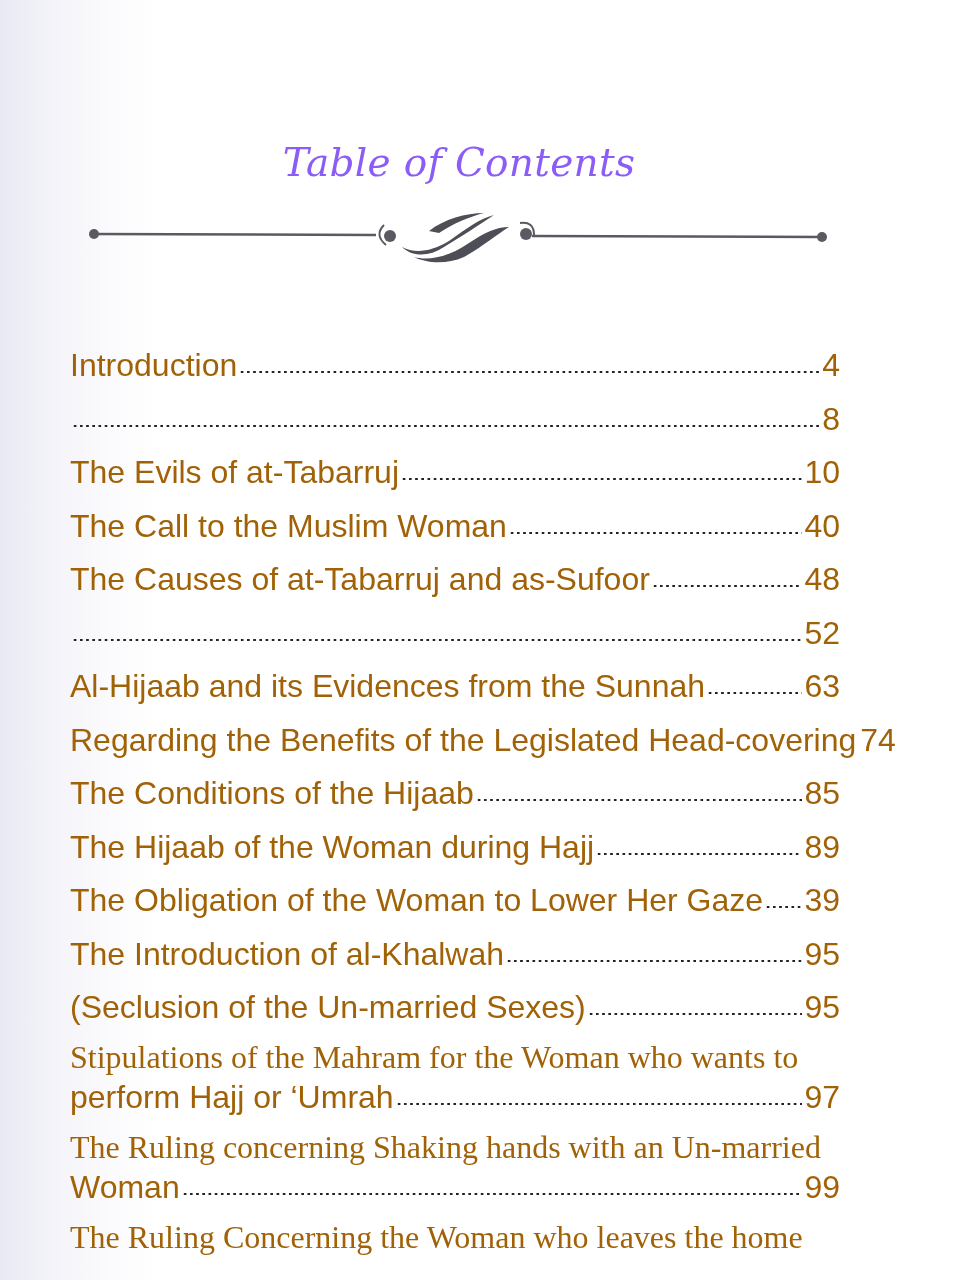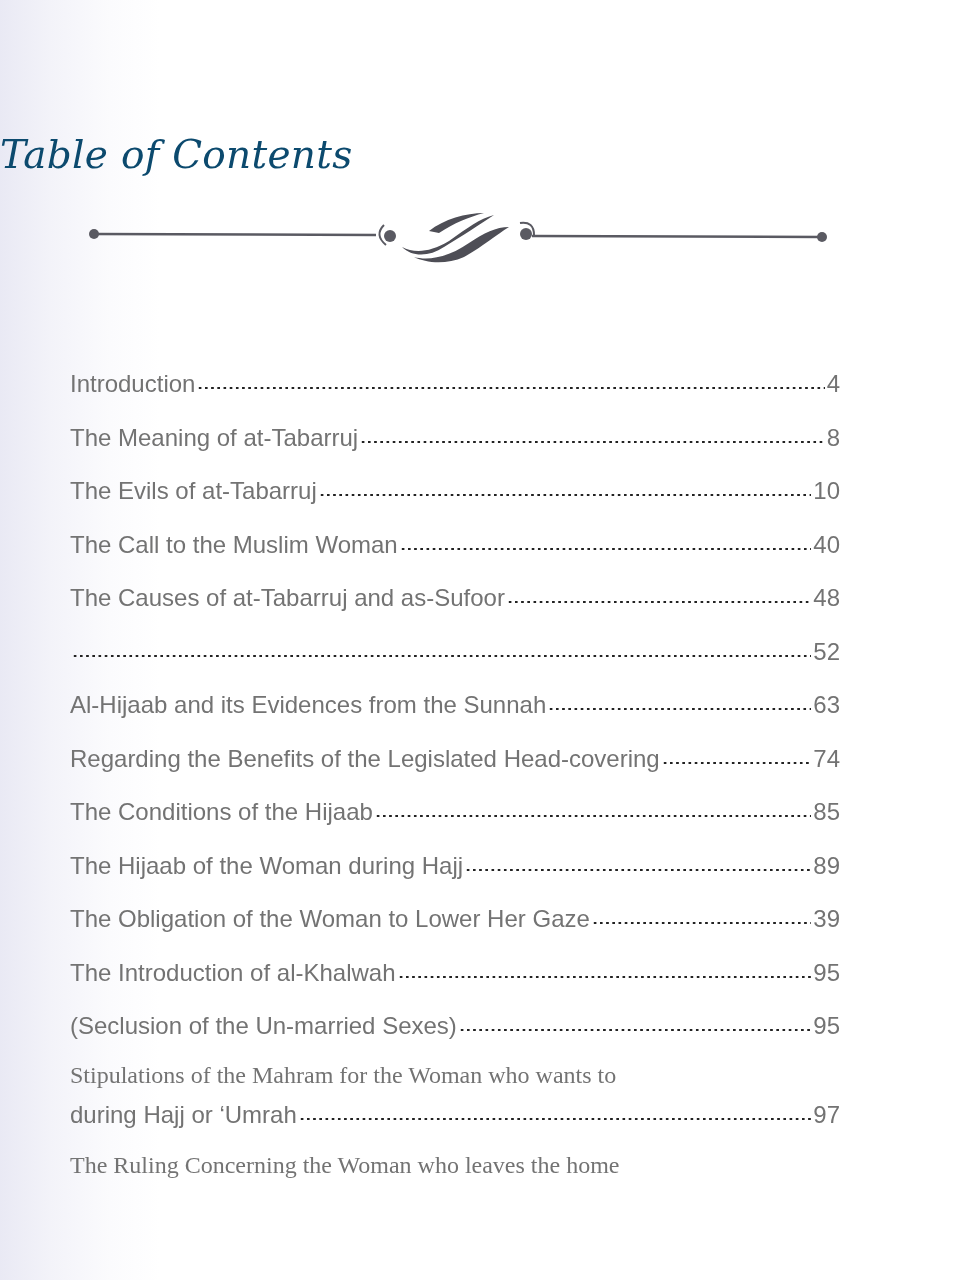--- a/index.html
+++ b/index.html
@@ -2,28 +2,28 @@
 <html><head>
 <meta charset="utf-8">
 <style>
   html, body { margin:0; padding:0; }
   body {
     width:969px; height:1280px; overflow:hidden; position:relative;
     background: linear-gradient(to right, #e9e9f4 0px, #f3f3f9 50px, #fbfbfd 110px, #ffffff 160px);
     color:#1a1a1a;
   }
   .title {
-    position:absolute; left:0; width:918px; top:132px; text-align:left;
-    font-family:"DejaVu Serif", serif; font-style:italic; font-size:39px; color:#0c4a6e;
+    position:absolute; left:0; width:918px; top:140px; text-align:center;
+    font-family:"DejaVu Serif", serif; font-style:italic; font-size:39px; color:#8b5cf6;
     letter-spacing:0.3px;
   }
   .ornament { position:absolute; left:84px; top:205px; width:750px; height:60px; }
   .toc {
-    position:absolute; left:70px; top:357px; width:770px;
-    font-family:"Liberation Sans", sans-serif; font-size:24px; color:#737373;
+    position:absolute; left:70px; top:339px; width:770px;
+    font-family:"Liberation Sans", sans-serif; font-size:32px; color:#a16207;
   }
   .entry { position:relative; }
   .line { display:flex; align-items:baseline; height:53.5px; line-height:53.5px; white-space:nowrap; }
   .line.first { height:36px; line-height:36px; margin-top:0; }
   .entry.multi .line.first { height:44px; line-height:44px; margin-top:0;font-family:Liberation Serif, serif; }
   .entry.multi .line.second { height:46px; line-height:36px; }
   .lbl { flex:0 0 auto; }
   .dots {
     flex:1 1 auto; overflow:hidden; margin:0 2px;
     background-image: radial-gradient(circle, #222 1.1px, transparent 1.4px);
@@ -54,21 +54,20 @@
 <div class="toc">
   <div class="entry">
     <div class="line">
         <span class="lbl">Introduction</span>
         <span class="dots"></span>
         <span class="pg">4</span>
       </div>
   </div>
   <div class="entry">
     <div class="line">
-        <span class="lbl">The Meaning of at-Tabarruj</span>
         <span class="dots"></span>
         <span class="pg">8</span>
       </div>
   </div>
   <div class="entry">
     <div class="line">
         <span class="lbl">The Evils of at-Tabarruj</span>
         <span class="dots"></span>
         <span class="pg">10</span>
       </div>
@@ -140,23 +139,33 @@
         <span class="lbl">(Seclusion of the Un-married Sexes)</span>
         <span class="dots"></span>
         <span class="pg">95</span>
       </div>
   </div>
   <div class="entry multi">
     <div class="line first">
         <span class="lbl">Stipulations of the Mahram for the Woman who wants to</span>
       </div>
     <div class="line second">
-        <span class="lbl">during Hajj or ‘Umrah</span>
+        <span class="lbl">perform Hajj or ‘Umrah</span>
         <span class="dots"></span>
         <span class="pg">97</span>
+      </div>
+  </div>
+  <div class="entry multi">
+    <div class="line first">
+        <span class="lbl">The Ruling concerning Shaking hands with an Un-married</span>
+      </div>
+    <div class="line second">
+        <span class="lbl">Woman</span>
+        <span class="dots"></span>
+        <span class="pg">99</span>
       </div>
   </div>
   <div class="entry multi">
     <div class="line first">
         <span class="lbl">The Ruling Concerning the Woman who leaves the home</span>
       </div>
   </div>
 </div>
 
 </body></html>

